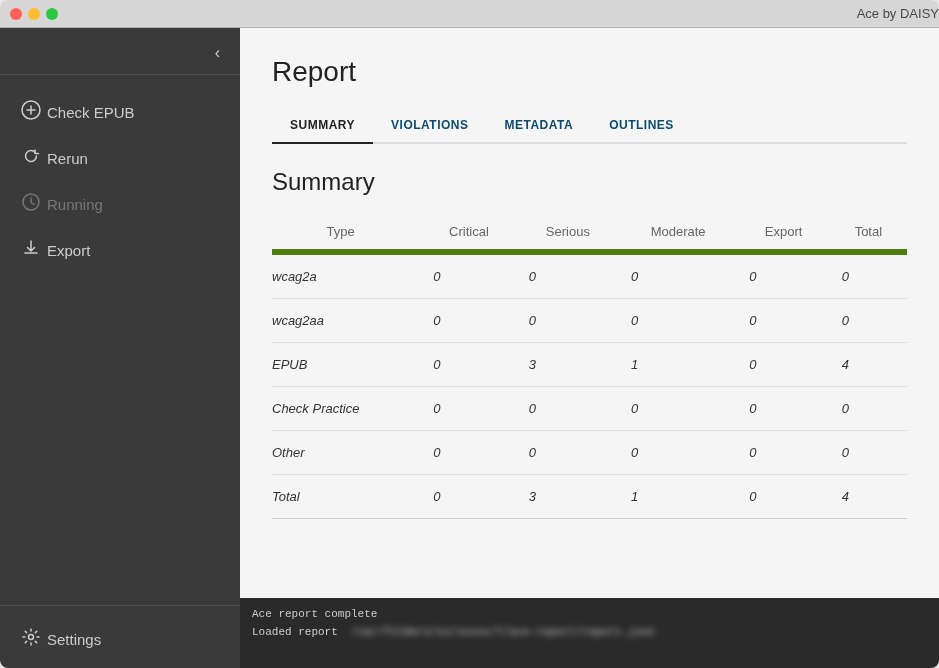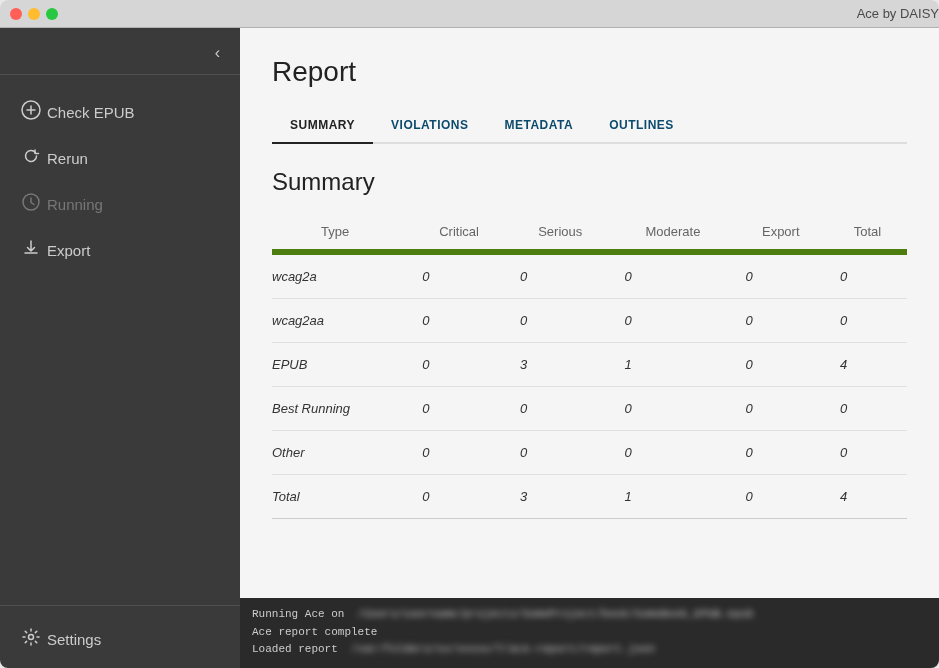--- a/index.html
+++ b/index.html
@@ -358,21 +358,21 @@
             </tr>
             <tr>
               <td>EPUB</td>
               <td>0</td>
               <td>3</td>
               <td>1</td>
               <td>0</td>
               <td>4</td>
             </tr>
             <tr>
-              <td>Best Running</td>
+              <td>Check Practice</td>
               <td>0</td>
               <td>0</td>
               <td>0</td>
               <td>0</td>
               <td>0</td>
             </tr>
             <tr>
               <td>Other</td>
               <td>0</td>
               <td>0</td>
@@ -386,22 +386,19 @@
               <td>3</td>
               <td>1</td>
               <td>0</td>
               <td>4</td>
             </tr>
           </tbody>
       </table>
     </div>
 
     <div class="log-bar">
-      <div class="log-line">
-        Running Ace on &nbsp;<span class="log-blur">/Users/username/projects/SomeProject/book/SomeBook_EPUB.epub</span>
-      </div>
       <div class="log-line">Ace report complete</div>
       <div class="log-line">
         Loaded report &nbsp;<span class="log-blur">/var/folders/xx/xxxxx/T/ace-report/report.json</span>
       </div>
     </div>
   </div>
 </div>
 
 </body></html>

